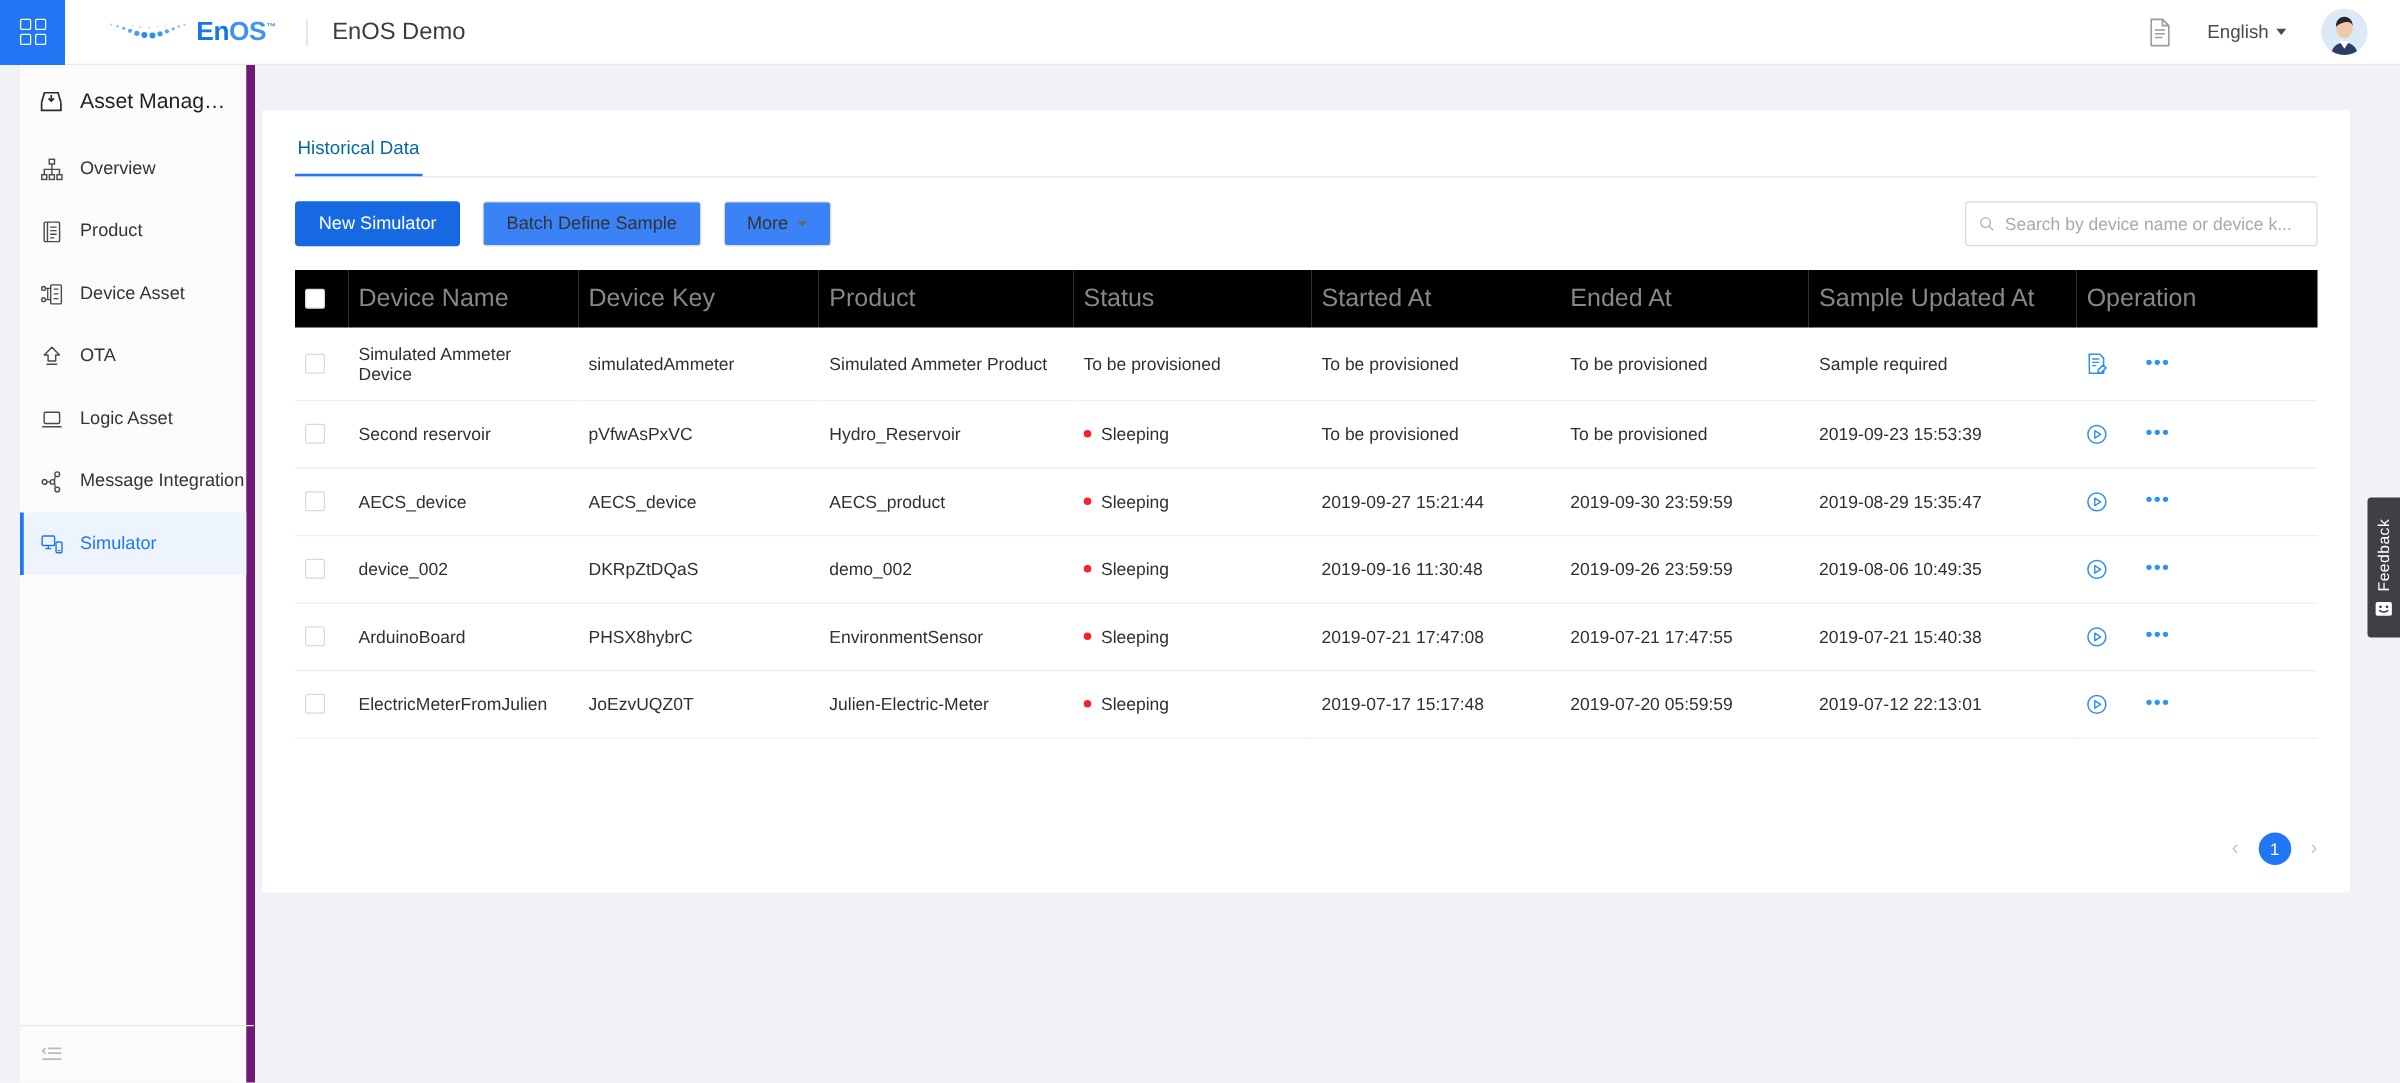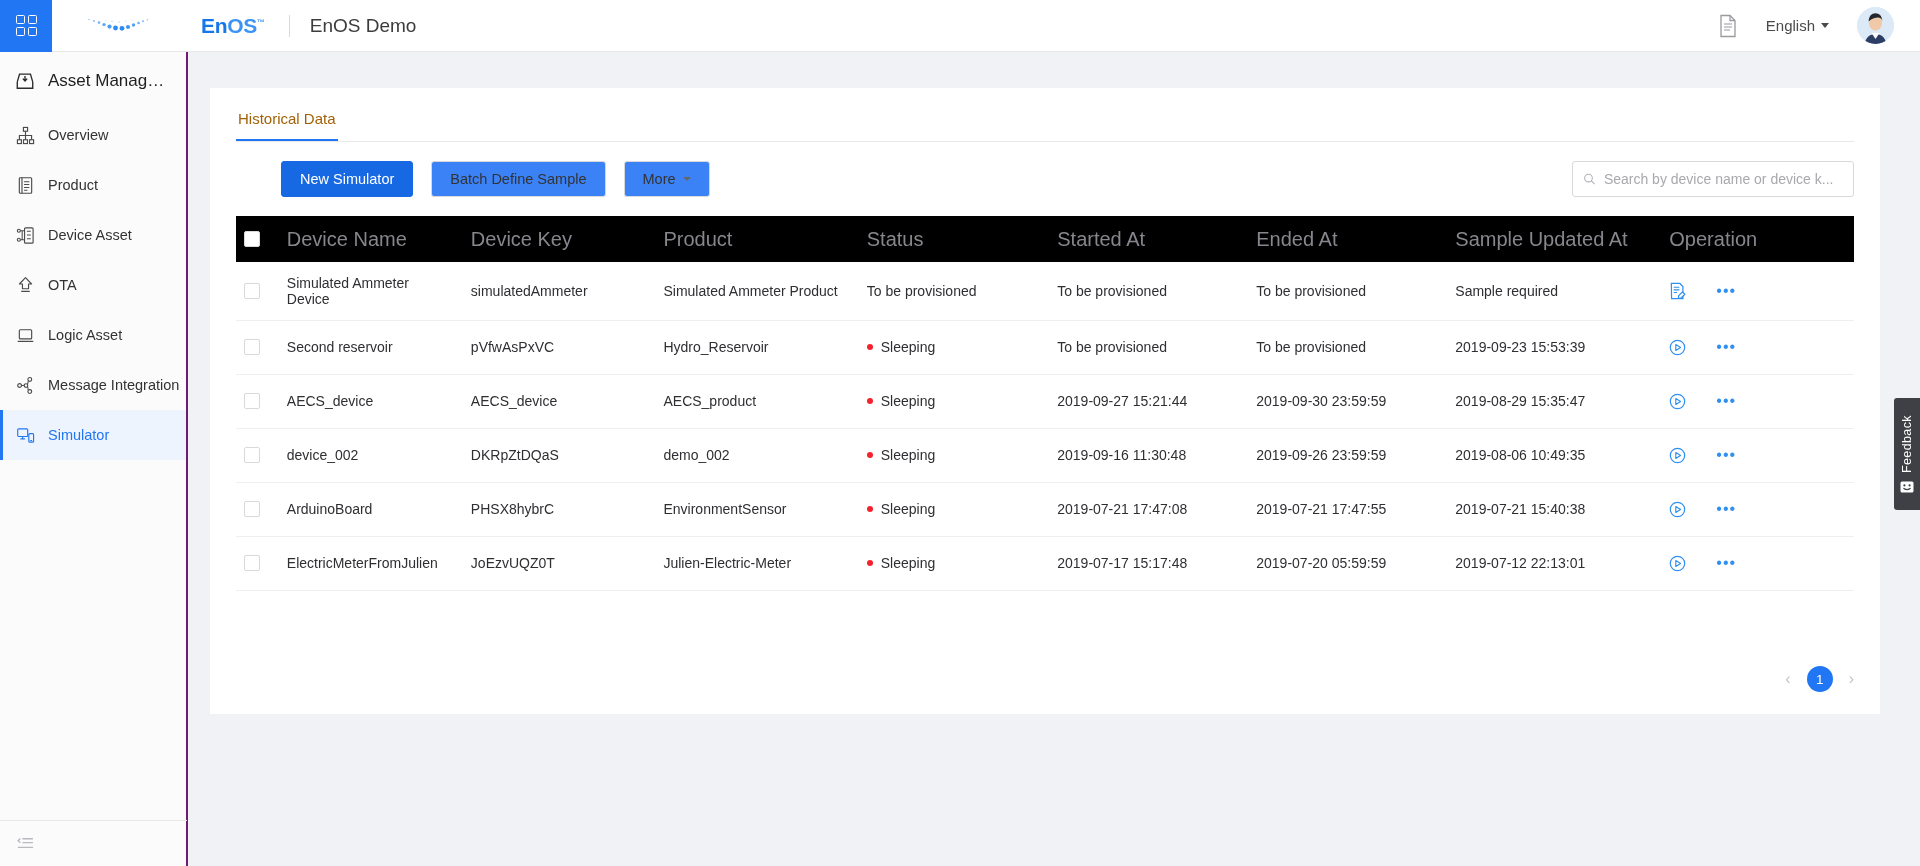--- a/index.html
+++ b/index.html
@@ -21,45 +21,45 @@
   }
   .app-grid-btn {
     width: 52px; height: 52px;
     background: #2176f3;
     display: flex; align-items: center; justify-content: center;
     cursor: pointer; flex: 0 0 52px;
   }
   .grid-icon { display: grid; grid-template-columns: 9px 9px; grid-template-rows: 9px 9px; gap: 3px; }
   .grid-icon i { display: block; border: 1.6px solid #ffffff; border-radius: 1.5px; }
 
-  .brand { display: flex; align-items: center; margin-left: 34px; gap: 44px; }
+  .brand { display: flex; align-items: center; margin-left: 34px; }
   .swoosh { width: 66px; height: 20px; margin-right: 5px; }
   .enos-word { font-size: 21px; font-weight: bold; letter-spacing: -0.3px; line-height: 1; }
   .enos-en { color: #1677e8; }
   .enos-os { color: #3d93f5; font-weight: bold; }
   .enos-tm { font-size: 8px; color: #3d93f5; vertical-align: super; }
   .brand-divider { width: 1px; height: 22px; background: #d9d9d9; margin: 0 20px 0 24px; }
   .app-title { font-size: 19px; color: #3c3c3c; }
 
   .header-right { margin-left: auto; display: flex; align-items: center; padding-right: 26px; gap: 28px; }
   .doc-icon { width: 20px; height: 24px; cursor: pointer; }
   .lang-select { font-size: 15px; color: #4a4a4a; display: flex; align-items: center; gap: 6px; cursor: pointer; text-align: center; }
   .caret { width: 0; height: 0; border-left: 4.5px solid transparent; border-right: 4.5px solid transparent; border-top: 5px solid #4a4a4a; }
   .avatar {
     width: 37px; height: 37px; border-radius: 50%;
     background: #d7e9f7; overflow: hidden; cursor: pointer;
     display: flex; align-items: flex-end; justify-content: center;
   }
 
   
   .sidebar {
-    position: absolute; top: 52px; left: 0;
+    position: absolute; top: 52px; left: 16px;
     width: 188px; height: 814px;
     background: #fbfbfc;
-    border-right: 2px solid #701a75;
+    border-right: 7px solid #701a75;
     z-index: 10;
     text-align: right;
   }
   .side-top {
     height: 58px; display: flex; align-items: center;
     padding: 0 0 0 15px; gap: 13px;
   }
   .side-top .label { font-size: 17px; color: #1f1f1f; white-space: nowrap; overflow: hidden; }
   .side-item {
     height: 50px; display: flex; align-items: center;
@@ -84,31 +84,31 @@
     padding: 36px 40px 0 22px;
   }
   .card {
     background: #ffffff;
     width: 1670px; height: 626px;
     padding: 0 26px;
     position: relative;
   }
   .tabs { height: 54px; display: flex; align-items: flex-end; border-bottom: 1px solid #e8e8e8; }
   .tab {
-    font-size: 15px; color: #a16207; padding: 0 2px 12px 2px;
+    font-size: 15px; color: #0369a1; padding: 0 2px 12px 2px;
     border-bottom: 2px solid #2176f3; cursor: pointer;
   }
 
   .toolbar { height: 74px; display: flex; align-items: center; }
   .btn {
     height: 36px; padding: 0 18px; font-size: 14.5px;
     border-radius: 3px; display: inline-flex; align-items: center;
     cursor: pointer; white-space: nowrap;
   }
-  .btn-primary { background: #1668e3; color: #ffffff; border: 1px solid #1668e3; font-weight: 500; margin-left: 45px; }
+  .btn-primary { background: #1668e3; color: #ffffff; border: 1px solid #1668e3; font-weight: 500; }
   .btn-default { background: #3b82f6; color: #333333; border: 1px solid #d9d9d9; margin-left: 18px; }
   .btn .mini-caret {
     width: 0; height: 0; margin-left: 7px;
     border-left: 4px solid transparent; border-right: 4px solid transparent; border-top: 4.5px solid #666;
   }
   .search-box {
     margin-left: auto; width: 282px; height: 36px;
     border: 1px solid #d9d9d9; border-radius: 3px; background: #fff;
     display: flex; align-items: center; padding: 13px 10px; gap: 8px;
   }

